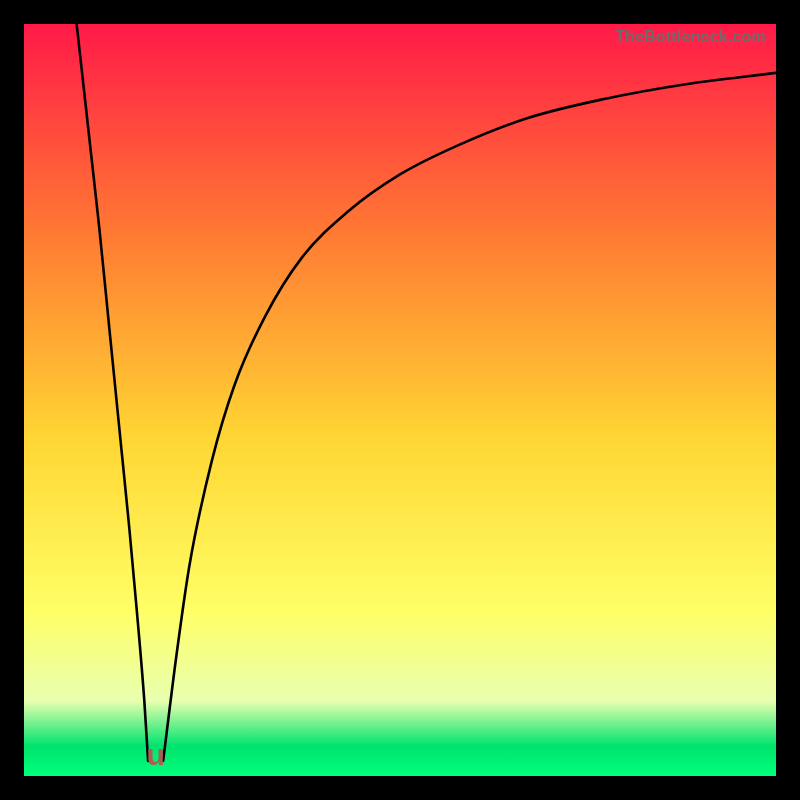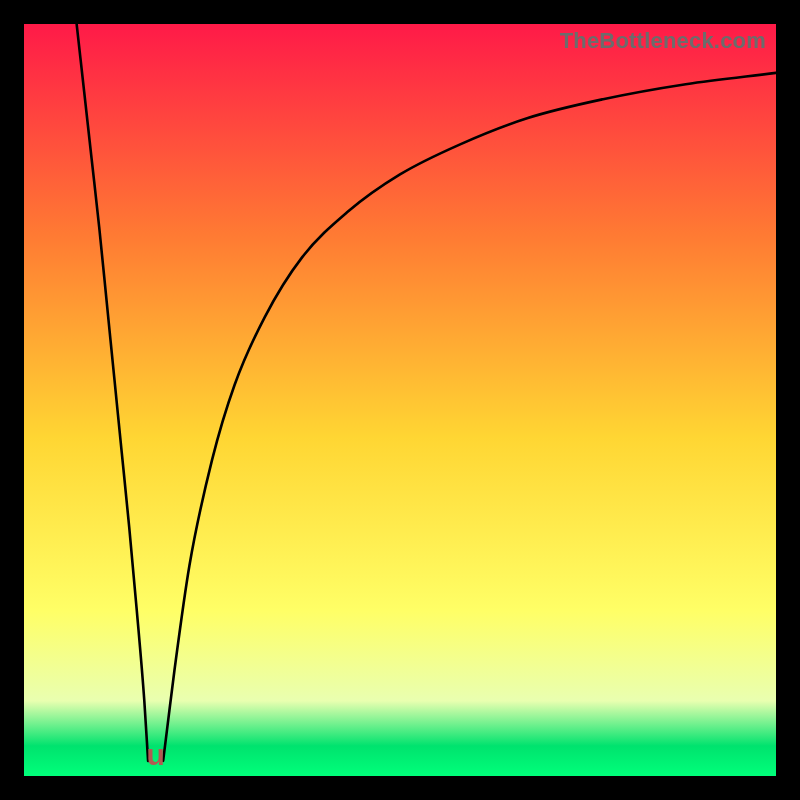--- a/index.html
+++ b/index.html
@@ -24,21 +24,21 @@
     top: 24px;
     width: 752px;
     height: 752px;
     overflow: hidden;
   }
   .watermark {
     position: absolute;
     top: 4px;
     right: 10px;
     font-family: Arial, Helvetica, sans-serif;
-    font-size: 22px;
+    font-size: 16px;
     font-weight: 600;
     color: #6c6c6c;
     letter-spacing: 0.2px;
     z-index: 10;
   }
 </style>
 </head>
 <body>
 
 <div class="frame">

